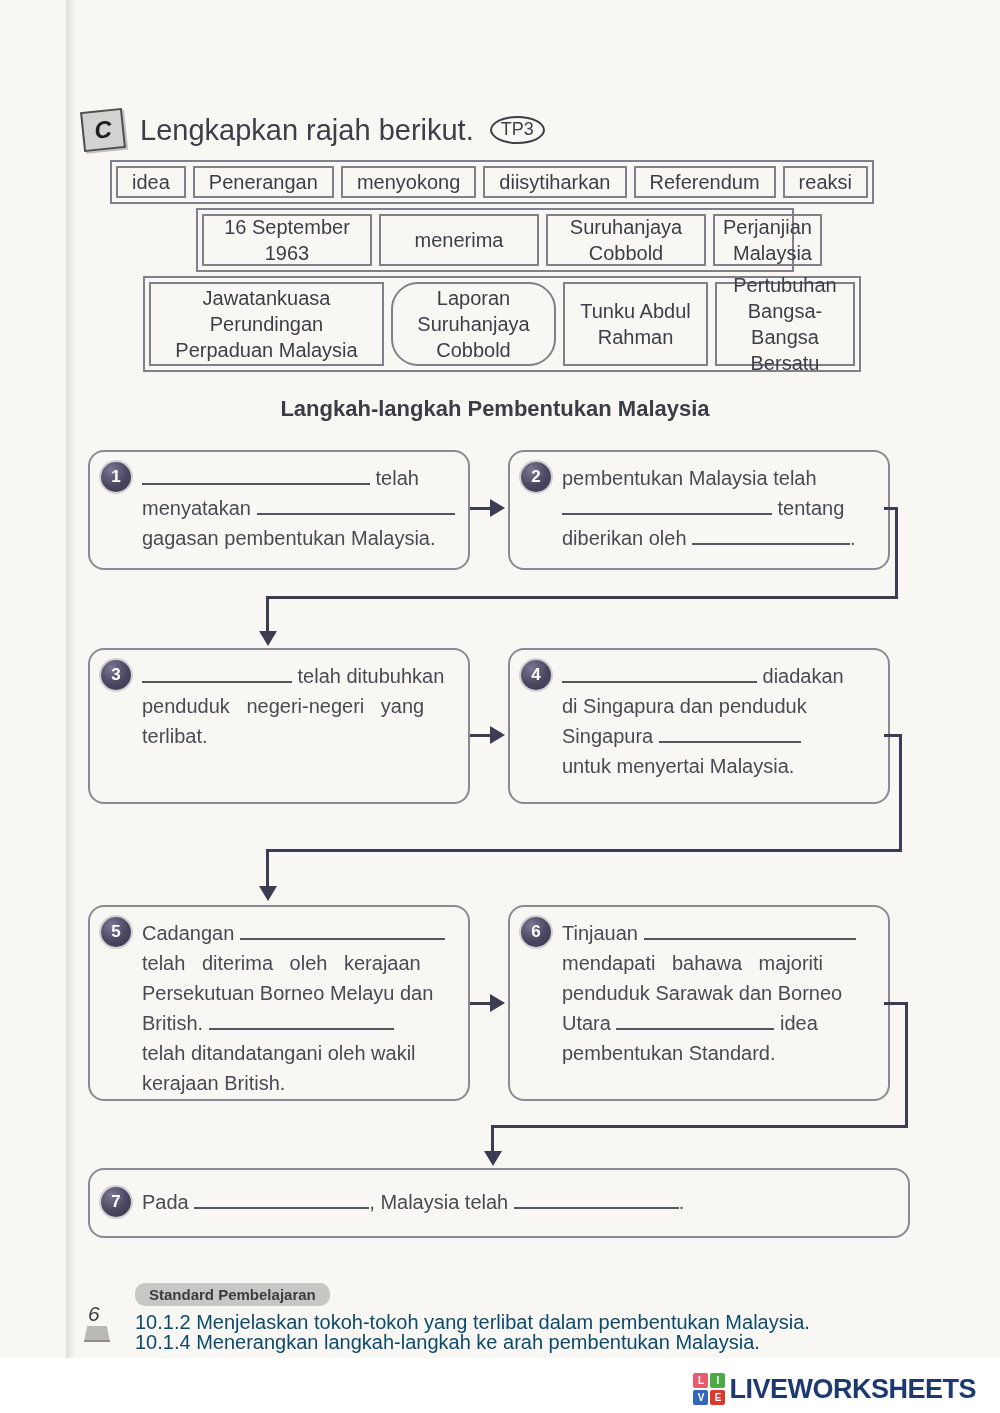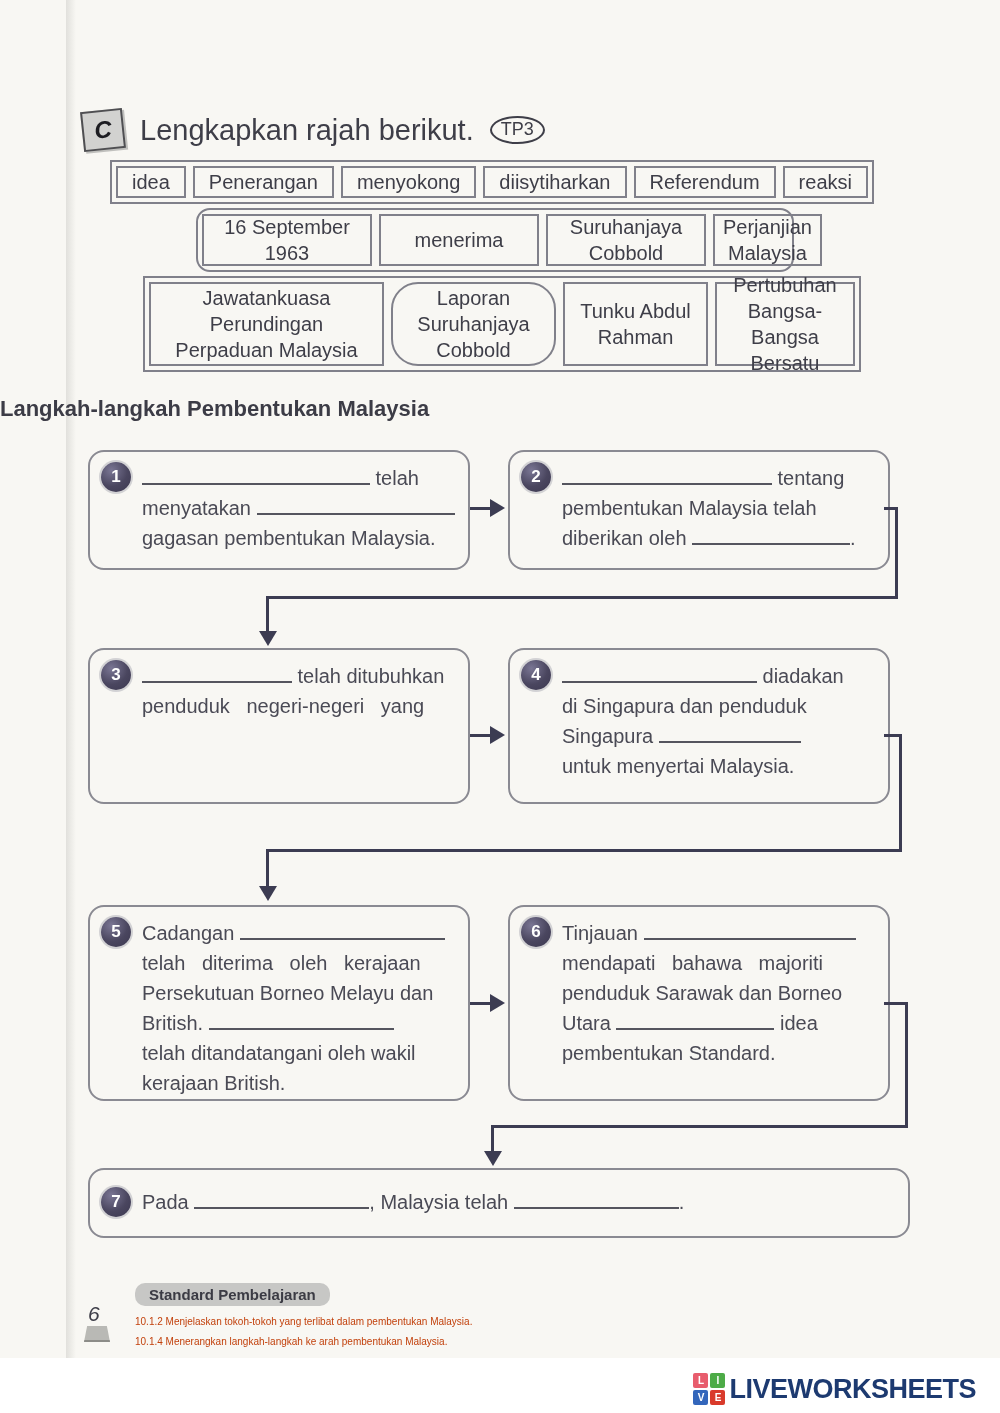--- a/index.html
+++ b/index.html
@@ -21,32 +21,32 @@
     box-shadow:2px 2px 0 rgba(90,90,90,.35);}
   .instruction{font-size:29px;color:#3e3e48;}
   .tp-tag{display:inline-block;border:2px solid #3e3e48;border-radius:50%;
     padding:1px 9px 2px 9px;font-size:18px;color:#3e3e48;text-align:center;}
 
   
   .wb-row{position:absolute;border:2px solid #80808a;padding:4px;display:flex;gap:7px;background:transparent;}
   .wb-cell{border:2px solid #80808a;flex:1 1 auto;display:flex;align-items:center;justify-content:center;
     text-align:center;font-size:20px;color:#3e3e48;line-height:1.3;padding:2px 8px;}
   #wb1{left:110px;top:160px;width:752px;height:32px;}
-  #wb2{left:196px;top:208px;width:586px;height:52px;border-radius:14px;}
+  #wb2{left:196px;top:208px;width:586px;height:52px;}
   #wb3{left:143px;top:276px;width:706px;height:84px;}
   #wb2 .wb-cell:nth-child(1){flex:0 0 150px;}
   #wb2 .wb-cell:nth-child(2){flex:0 0 140px;}
   #wb2 .wb-cell:nth-child(3){flex:0 0 140px;}
-  #wb2 .wb-cell:nth-child(4){flex:1 1 auto;}
+  #wb2 .wb-cell:nth-child(4){flex:1 1 auto;text-align:right;}
   #wb3 .wb-cell:nth-child(1){flex:0 0 215px;}
   #wb3 .wb-cell:nth-child(2){flex:0 0 145px;border-radius:27px;}
   #wb3 .wb-cell:nth-child(3){flex:0 0 125px;}
   #wb3 .wb-cell:nth-child(4){flex:1 1 auto;}
 
-  .diagram-title{position:absolute;left:0;top:396px;width:990px;
+  .diagram-title{position:absolute;left:0;top:396px;width:990px;text-align:center;
     font-size:22px;font-weight:bold;color:#3c3c46;}
 
   
   .flow-box{position:absolute;border:2px solid #8a8a92;border-radius:16px;}
   .flow-box .num{position:absolute;left:11px;top:10px;width:30px;height:30px;border-radius:50%;
     background:radial-gradient(circle at 35% 28%,#7a7694 0%,#4a465f 55%,#3c3850 100%);
     color:#ffffff;font-size:17px;font-weight:bold;display:flex;align-items:center;justify-content:center;
     box-shadow:0 0 0 2px rgba(140,140,155,.35);}
   .flow-box .content{padding:11px 16px 0 52px;font-size:20px;color:#4a4a55;}
   .fline{line-height:30px;white-space:nowrap;}
@@ -65,21 +65,21 @@
   
   .cline{position:absolute;background:#3c3c52;}
   .head-right{position:absolute;width:0;height:0;border-top:9px solid transparent;
     border-bottom:9px solid transparent;border-left:15px solid #3c3c52;}
   .head-down{position:absolute;width:0;height:0;border-left:9px solid transparent;
     border-right:9px solid transparent;border-top:15px solid #3c3c52;}
 
   
   .std-badge{position:absolute;left:135px;top:1283px;background:#c7c7c5;border-radius:10px;
     padding:3px 14px;font-size:15px;font-weight:bold;color:#3b3b44;}
-  .standards{position:absolute;left:135px;top:1312px;font-size:10px;color:#c2410c;line-height:20px;}
+  .standards{position:absolute;left:135px;top:1312px;font-size:20px;color:#0c4a6e;line-height:20px;}
   .page-num{position:absolute;left:88px;top:1302px;font-size:21px;font-style:italic;color:#3f3f49;}
   .page-num-shape{position:absolute;left:84px;top:1326px;width:26px;height:14px;background:#b9b9b5;
     clip-path:polygon(12% 0,88% 0,100% 100%,0 100%);border-bottom:2px solid #8c8c88;}
 
   
   .brand{position:absolute;right:24px;bottom:8px;display:flex;align-items:center;gap:4px;}
   .tiles{display:grid;grid-template-columns:15px 15px;grid-auto-rows:15px;gap:2px;}
   .tile{border-radius:2px;color:#ffffff;font-size:10px;font-weight:bold;
     display:flex;align-items:center;justify-content:center;line-height:1;}
   .brand-name{font-size:27px;font-weight:800;color:#1d3a70;letter-spacing:-0.5px;}
@@ -123,30 +123,31 @@
     <div class="num">1</div>
     <div class="content">
         <div class="fline"><span class="blank" style="width: 228px;"></span><span> telah</span></div>
         <div class="fline"><span>menyatakan </span><span class="blank" style="width: 198px;"></span></div>
         <div class="fline"><span>gagasan pembentukan Malaysia.</span></div>
       </div>
   </div>
   <div id="box2" class="flow-box">
     <div class="num">2</div>
     <div class="content">
+        <div class="fline"><span>pembentukan Malaysia telah</span></div>
         <div class="fline"><span class="blank" style="width: 210px;"></span><span> tentang</span></div>
-        <div class="fline"><span>pembentukan Malaysia telah</span></div>
         <div class="fline"><span>diberikan oleh </span><span class="blank" style="width: 158px;"></span><span>.</span></div>
       </div>
   </div>
   <div id="box3" class="flow-box">
     <div class="num">3</div>
     <div class="content">
         <div class="fline"><span class="blank" style="width: 150px;"></span><span> telah ditubuhkan</span></div>
         <div class="fline"><span class="spread">penduduk negeri-negeri yang</span></div>
+        <div class="fline"><span>terlibat.</span></div>
       </div>
   </div>
   <div id="box4" class="flow-box">
     <div class="num">4</div>
     <div class="content">
         <div class="fline"><span class="blank" style="width: 195px;"></span><span> diadakan</span></div>
         <div class="fline"><span>di Singapura dan penduduk</span></div>
         <div class="fline"><span>Singapura </span><span class="blank" style="width: 142px;"></span></div>
         <div class="fline"><span>untuk menyertai Malaysia.</span></div>
       </div>

